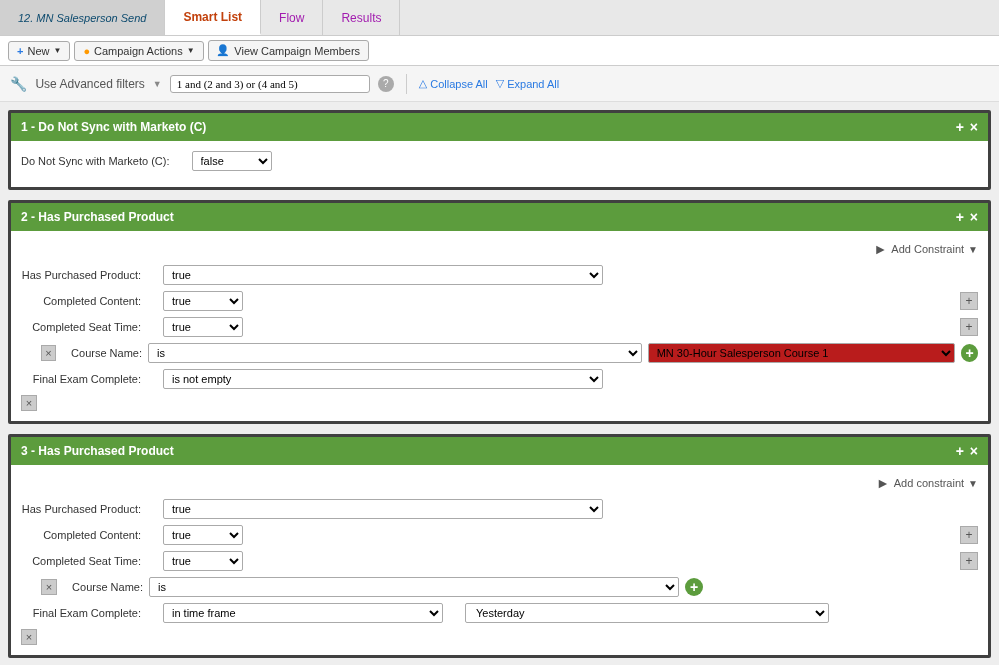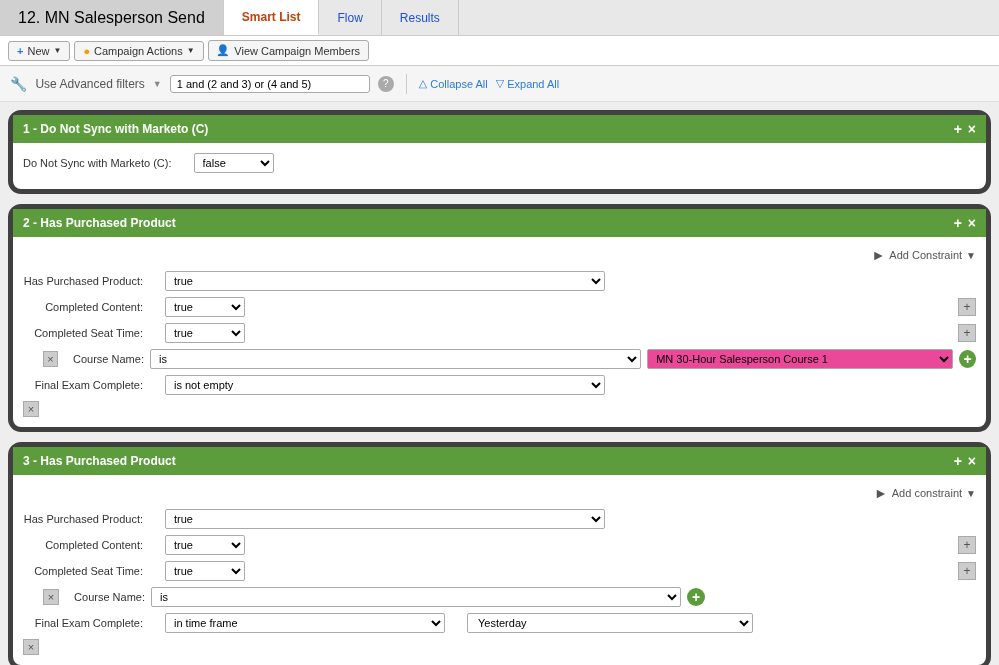--- a/index.html
+++ b/index.html
@@ -1,40 +1,40 @@
 <!DOCTYPE html>
 <html><head>
   <meta charset="utf-8">
   <style>
     * { box-sizing: border-box; margin: 0; padding: 0; }
     body { font-family: Arial, sans-serif; font-size: 12px; background: #f0f0f0; color: #333; width: 999px; height: 665px; overflow: hidden; }
 
     
     .top-tabs { display: flex; background: #e8e8e8; border-bottom: 1px solid #ccc; height: 36px; align-items: stretch; }
-    .top-tab { padding: 0 18px; display: flex; align-items: center; font-size: 12px; cursor: pointer; border-right: 1px solid #ccc; color: #1d4ed8; }
+    .top-tab { padding: 0 18px; display: flex; align-items: center; font-size: 12px; cursor: pointer; border-right: 1px solid #ccc; color: #a21caf; }
     .top-tab.active { background: #fff; color: #c2410c; font-weight: bold; border-bottom: 2px solid #fff; }
-    .top-tab.campaign-name { background: #d0d0d0; font-size: 16px; color: #000000; }
+    .top-tab.campaign-name { background: #d0d0d0; font-size: 11px; color: #0c4a6e; font-style: italic; }
 
     
     .toolbar { display: flex; align-items: center; background: #fff; border-bottom: 1px solid #ccc; height: 30px; padding: 0 8px; gap: 4px; }
     .toolbar-btn { display: flex; align-items: center; gap: 4px; padding: 3px 8px; border: 1px solid #aaa; border-radius: 3px; background: #f5f5f5; cursor: pointer; font-size: 11px; color: #333; }
 
     
     .filter-bar { display: flex; align-items: center; background: #f5f5f5; border-bottom: 1px solid #ddd; padding: 6px 10px; gap: 8px; height: 36px; }
     .filter-label { font-size: 12px; color: #555; display: flex; align-items: center; gap: 4px; }
-    .filter-input { border: 1px solid #aaa; border-radius: 3px; padding: 2px 6px; font-size: 11px; background: #fff; width: 200px; }
+    .filter-input { border: 1px solid #aaa; border-radius: 3px; padding: 2px 6px; font-size: 11px; background: #fff; width: 200px; font-family: Liberation Serif, serif; }
     .filter-help { width: 16px; height: 16px; border-radius: 50%; background: #aaa; color: white; display: flex; align-items: center; justify-content: center; font-size: 10px; cursor: pointer; }
     .filter-divider { width: 1px; background: #ccc; height: 20px; margin: 0 4px; }
     .filter-action { font-size: 11px; color: #2a7ae2; cursor: pointer; display: flex; align-items: center; gap: 3px; }
 
     
     .main-content { overflow-y: auto; height: calc(665px - 36px - 30px - 36px); background: #eee; padding: 8px; }
 
     
-    .filter-group { background: #fff; border: 5px solid #404040; margin-bottom: 10px; border-radius: 13px; }
+    .filter-group { background: #fff; border: 3px solid #404040; margin-bottom: 10px; border-radius: 2px; }
     .filter-group-header { background: #5c9c3d; color: white; padding: 6px 10px; display: flex; align-items: center; justify-content: space-between; }
     .filter-group-title { font-size: 12px; font-weight: bold; display: flex; align-items: center; gap: 6px; }
     .filter-group-actions { display: flex; align-items: center; gap: 6px; }
     .header-icon-btn { background: none; border: none; color: white; cursor: pointer; font-size: 14px; font-weight: bold; }
     .filter-group-body { padding: 10px; }
 
     
     .add-constraint-row { display: flex; justify-content: flex-end; margin-bottom: 8px; }
     .add-constraint-btn { display: flex; align-items: center; gap: 4px; font-size: 11px; color: #555; cursor: pointer; }
     .add-constraint-arrow { font-size: 10px; }
@@ -45,21 +45,21 @@
     .field-select { border: 1px solid #aaa; border-radius: 2px; padding: 2px 4px; font-size: 11px; background: #fff; }
     .field-select-wide { width: 440px; }
     .field-select-med { width: 80px; }
     .plus-btn { display: flex; align-items: center; justify-content: center; width: 18px; height: 18px; background: #5c9c3d; color: white; border-radius: 50%; font-size: 14px; cursor: pointer; font-weight: bold; }
     .square-btn { display: flex; align-items: center; justify-content: center; width: 18px; height: 18px; background: #ccc; color: #555; font-size: 12px; cursor: pointer; border: 1px solid #aaa; }
     .remove-btn { display: flex; align-items: center; justify-content: center; width: 16px; height: 16px; background: #ccc; color: #555; font-size: 11px; cursor: pointer; border: 1px solid #aaa; }
 
     
     .course-name-row { display: flex; align-items: center; margin-bottom: 6px; gap: 6px; margin-left: 20px; }
     .course-select-left { border: 1px solid #aaa; border-radius: 2px; padding: 2px 4px; font-size: 11px; background: #fff; width: 530px; }
-    .course-select-right { border: 1px solid #aaa; border-radius: 2px; padding: 2px 4px; font-size: 11px; background: #ec4899; width: 330px; }
+    .course-select-right { border: 1px solid #aaa; border-radius: 2px; padding: 2px 4px; font-size: 11px; background: #b91c1c; width: 330px; }
 
     .chevron-down { font-size: 8px; }
 
     select { appearance: auto; }
   </style>
 </head>
 <body>
 
 <div>
   <div class="top-tabs">
@@ -190,20 +190,20 @@
         </div>
         <div class="course-name-row">
           <div class="remove-btn">×</div>
           <span class="field-label" style="min-width: 80px;">Course Name:</span>
           <select class="field-select course-select-left"><option value="is">is</option></select>
           <div class="plus-btn">+</div>
         </div>
         <div class="field-row">
           <span class="field-label">Final Exam Complete:</span>
           <select class="field-select" style="width: 280px;"><option value="in time frame">in time frame</option><option value="is not empty">is not empty</option><option value="is empty">is empty</option></select>
-          <select class="field-select" style="width: 286px; padding-left: 6px;"><option value="Yesterday">Yesterday</option><option value="Today">Today</option><option value="Last 7 days">Last 7 days</option></select>
+          <select class="field-select" style="width: 364px; padding-left: 6px;"><option value="Yesterday">Yesterday</option><option value="Today">Today</option><option value="Last 7 days">Last 7 days</option></select>
         </div>
         <div>
           <div class="remove-btn">×</div>
         </div>
       </div>
     </div>
   </div>
 
 </body></html>

